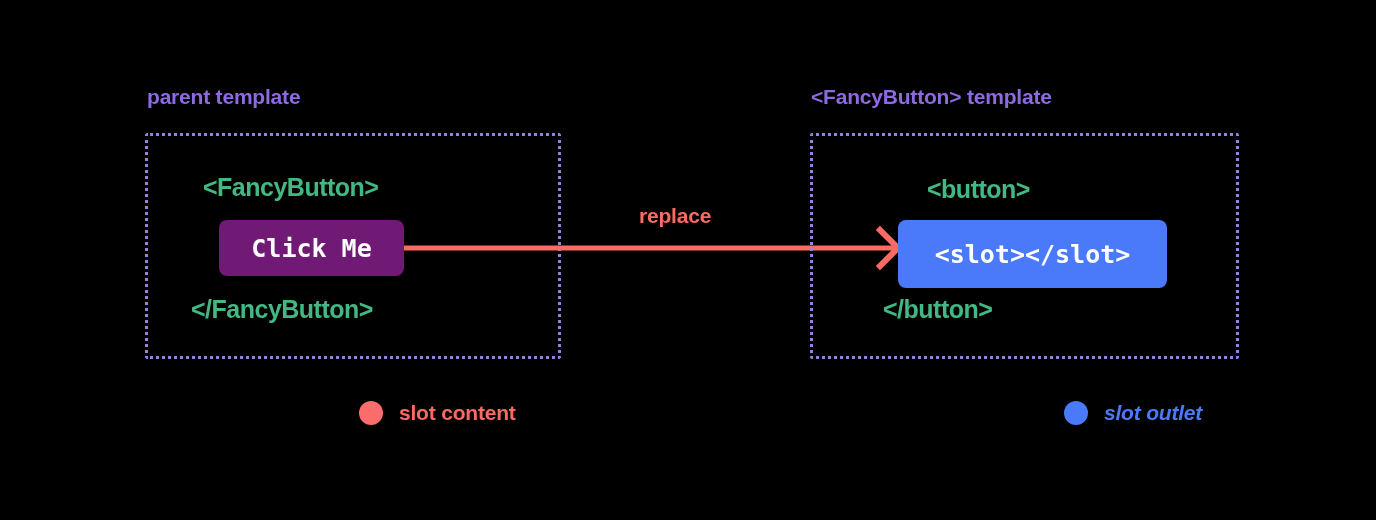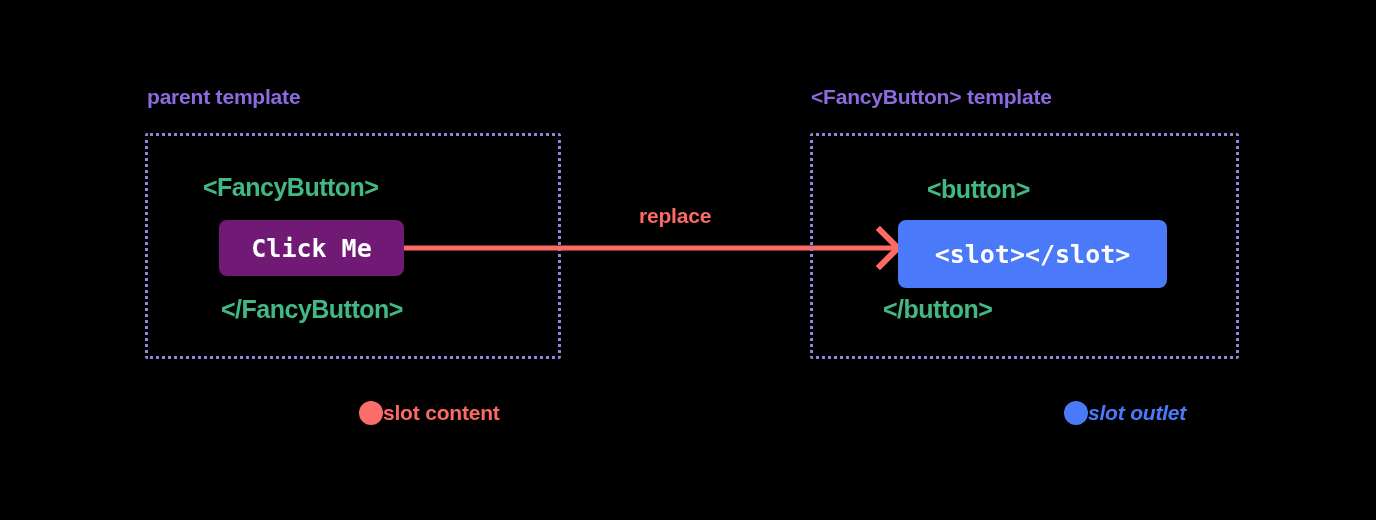--- a/index.html
+++ b/index.html
@@ -49,21 +49,21 @@
   .code-tag {
     position: absolute;
     font-family: "Liberation Sans", sans-serif;
     font-weight: bold;
     font-size: 25px;
     letter-spacing: -0.5px;
     color: #42b883;
     white-space: nowrap;
   }
   #tag-parent-open   { left: 203px; top: 161px; margin-top: 12px; }
-  #tag-parent-close  { left: 221px; top: 295px; }
+  #tag-parent-close  { left: 191px; top: 295px; }
   #tag-fancy-open    { left: 898px; top: 175px; margin-left: 29px; }
   #tag-fancy-close   { left: 883px; top: 295px; }
 
   
   .pill {
     position: absolute;
     display: flex;
     align-items: center;
     justify-content: center;
     border-radius: 8px;
@@ -100,20 +100,21 @@
     color: #fb6a63;
     white-space: nowrap;
     margin-left: 11px;
   }
 
   
   .legend-item {
     position: absolute;
     display: flex;
     align-items: flex-end;
+    gap: 16px;
     white-space: nowrap;
   }
   #legend-slot-content { left: 359px; top: 401px; }
   #legend-slot-outlet  { left: 1064px; top: 401px; font-style: italic; }
 
   .legend-dot {
     width: 24px;
     height: 24px;
     border-radius: 50%;
     flex: 0 0 auto;

